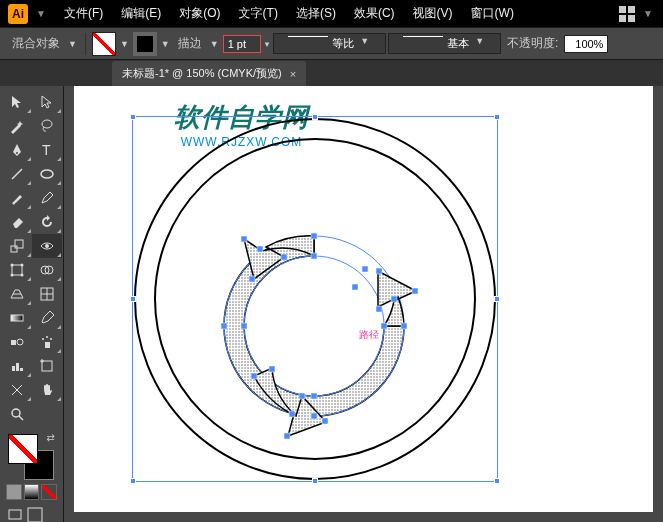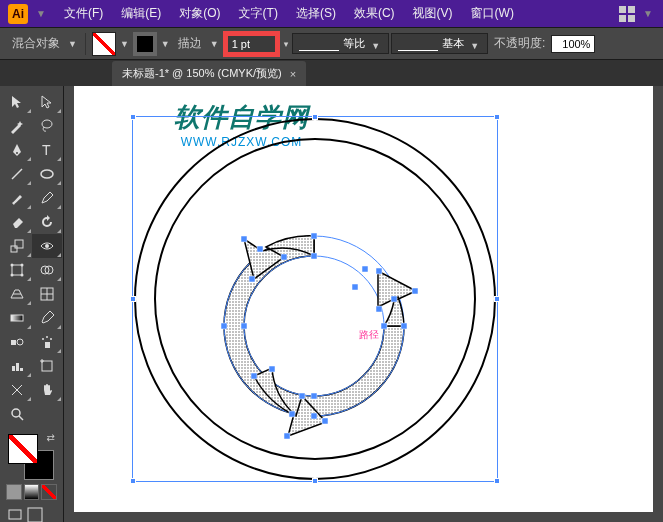--- a/index.html
+++ b/index.html
@@ -1,38 +1,38 @@
 <!DOCTYPE html>
 <html><head>
 <meta charset="utf-8">
 <style>
 * { margin: 0; padding: 0; box-sizing: border-box; font-family: "Microsoft YaHei", sans-serif; }
 body { background: #323232; width: 663px; height: 522px; overflow: hidden; color: #ccc; font-size: 12px; user-select: none; }
 
 
-.menu-bar { height: 28px; background: #4c1d95; display: flex; align-items: center; padding-left: 8px; gap: 2px; border-bottom: 1px solid #1a1a1a; }
+.menu-bar { height: 28px; background: #000000; display: flex; align-items: center; padding-left: 8px; gap: 2px; border-bottom: 1px solid #1a1a1a; }
 .app-icon { width: 20px; height: 20px; background: #ff9a00; border-radius: 3px; display: flex; align-items: center; justify-content: center; font-weight: bold; color: #330000; font-size: 12px; margin-right: 6px; }
 .menu-arrow { color: #888; margin-right: 8px; font-size: 10px; }
 .menu-item { padding: 4px 8px; color: #eee; cursor: pointer; }
 .menu-right { margin-left: auto; display: flex; align-items: center; gap: 8px; padding-right: 10px; }
 .menu-grid-icon { width: 16px; height: 16px; display: grid; grid-template-columns: 1fr 1fr; grid-template-rows: 1fr 1fr; gap: 2px; }
 .menu-grid-icon span { background: #ccc; }
 .menu-dd { color: #888; font-size: 10px; }
 
 
 .control-bar { height: 32px; background: #474747; display: flex; align-items: center; padding: 0 8px; gap: 2px; border-bottom: 1px solid #1a1a1a; }
 .control-label { color: #ccc; padding: 2px 4px; }
 .swatch { width: 24px; height: 24px; border: 1px solid #222; position: relative; }
 .swatch.nofill { background: #fff; }
 .swatch.nofill::after { content: ""; position: absolute; left: 0; top: 0; width: 100%; height: 100%; background: linear-gradient(to top right, transparent 45%, red 45%, red 55%, transparent 55%); }
 .swatch.black { background: #000; border: 4px solid #666; }
 .dd { color: #ccc; font-size: 9px; padding: 0 2px; }
 .sep { width: 1px; height: 22px; background: #333; margin: 0 4px; }
-.num-input { background: #3a3a3a; border: 5px solid #ef4444; color: #fff; padding: 2px 4px; width: 57px; font-size: 11px; }
-.select-box { background: #3a3a3a; border: 1px solid #222; color: #fff; padding: 2px 6px; font-size: 11px; display: flex; align-items: flex-end; gap: 4px; }
+.num-input { background: #3a3a3a; border: 1px solid #ef4444; color: #fff; padding: 2px 4px; width: 38px; font-size: 11px; }
+.select-box { background: #3a3a3a; border: 1px solid #222; color: #fff; padding: 2px 14px; font-size: 11px; display: flex; align-items: flex-start; gap: 4px; }
 .line-sample { width: 40px; height: 1px; background: #fff; }
 .opacity-input { background: #fff; color: #000; width: 44px; padding: 2px 4px; font-size: 11px; text-align: right; border: 1px solid #222; }
 
 
 .tab-bar { height: 26px; background: #323232; display: flex; align-items: flex-end; padding-left: 112px; }
 .doc-tab { background: #474747; color: #eee; padding: 5px 10px; font-size: 11px; display: flex; align-items: center; gap: 8px; border-top-left-radius: 3px; border-top-right-radius: 3px; }
 .tab-close { color: #ccc; font-size: 11px; cursor: pointer; }
 
 
 .main-area { display: flex; height: 436px; }

